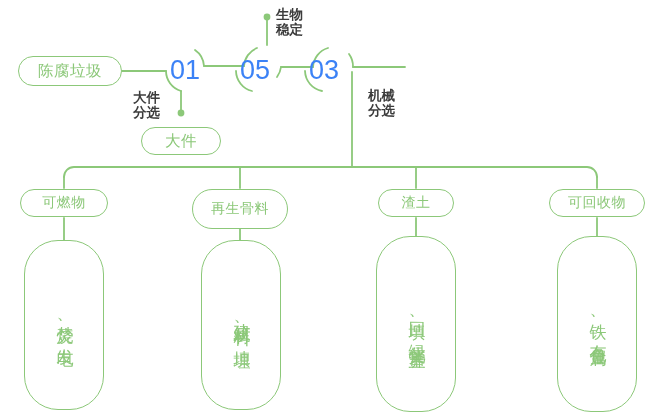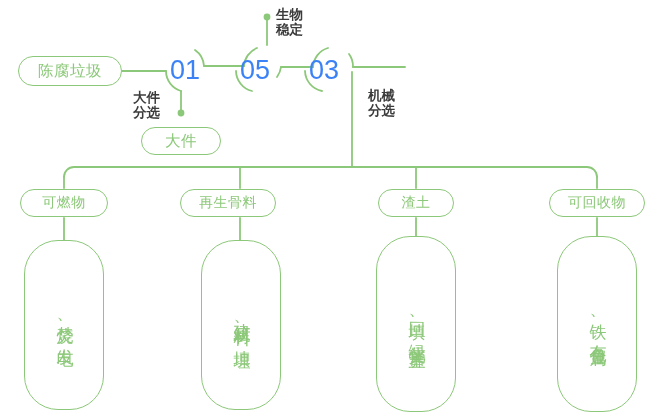--- a/index.html
+++ b/index.html
@@ -146,21 +146,21 @@
   <div class="lbl annot" style="left:368px; top:88px;">
     <div>机械</div>
     <div>分选</div>
   </div>
 
   <div class="pill big" style="left:18px; top:56px; width:104px; height:30px;">陈腐垃圾</div>
 
   <div class="pill big" style="left:141px; top:127px; width:80px; height:28px;">大件</div>
 
   <div class="pill" style="left:20px; top:189px; width:88px; height:28px;">可燃物</div>
-  <div class="pill" style="left:180px; top:189px; width:96px; height:28px;">再生骨料</div>
+  <div class="pill" style="left:192px; top:189px; width:96px; height:40px;">再生骨料</div>
   <div class="pill" style="left:549px; top:189px; width:96px; height:28px;">可回收物</div>
   <div class="pill" style="left:378px; top:189px; width:76px; height:28px;">渣土</div>
 
   <div class="vbox" style="left:24px; top:240px; width:80px; height:170px;">
     <span class="vtext">焚烧、发电</span>
   </div>
 
   <div class="vbox" style="left:201px; top:240px; width:80px; height:170px;">
     <span class="vtext">建筑材料、填埋</span>
   </div>

